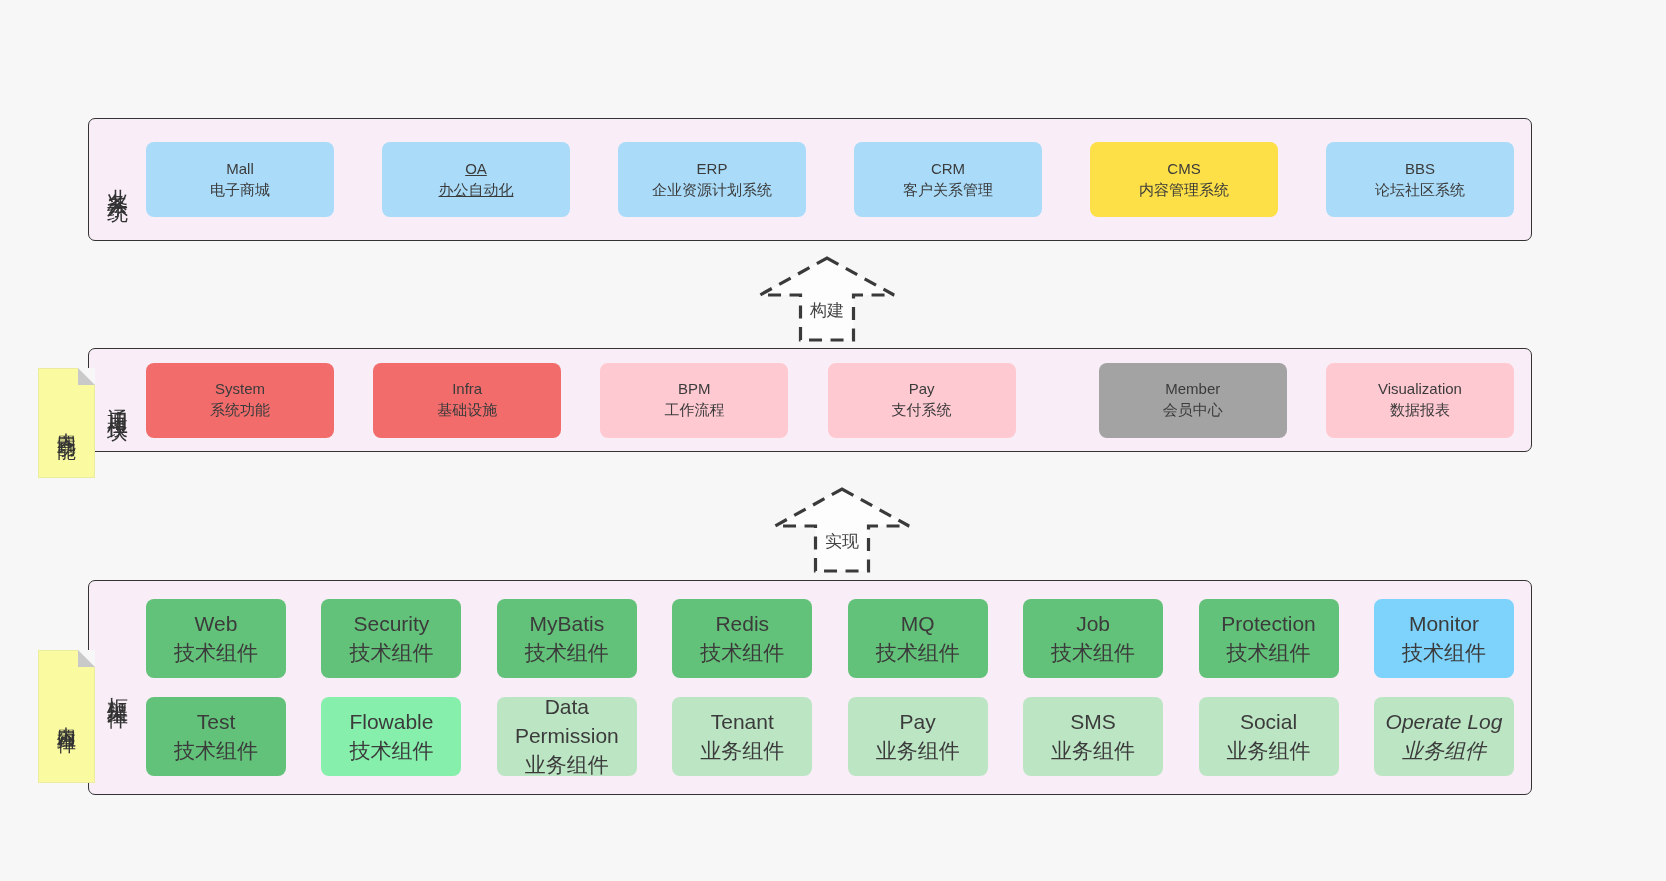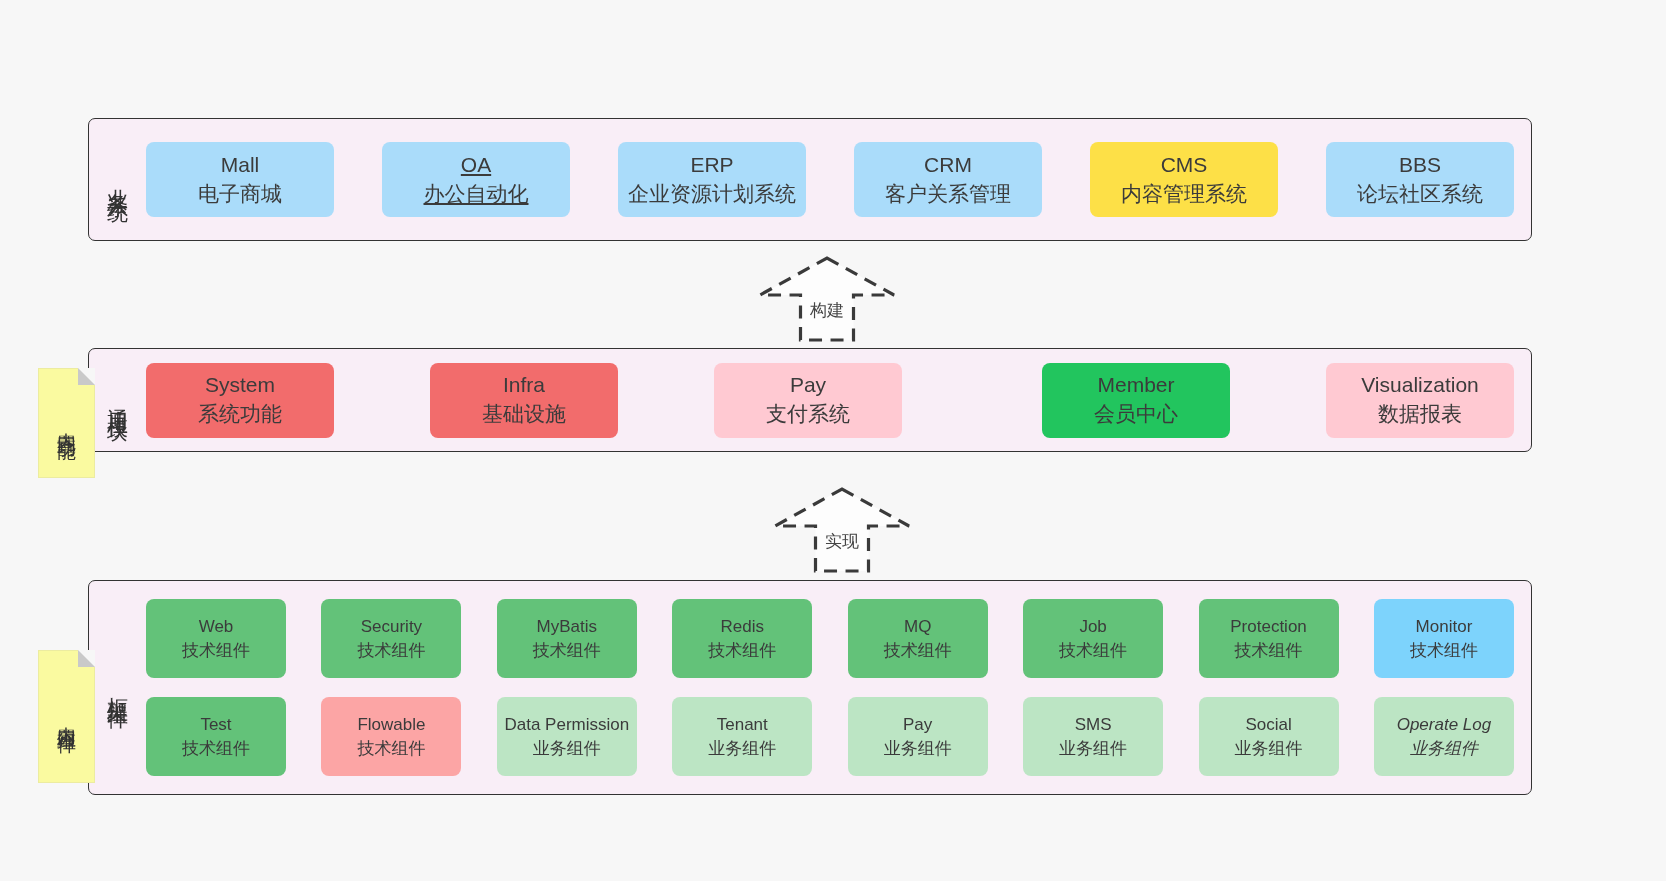--- a/index.html
+++ b/index.html
@@ -63,22 +63,22 @@
   .box {
     border-radius: 8px;
     display: flex;
     flex-direction: column;
     align-items: center;
     justify-content: center;
     text-align: center;
     color: #3b3b3b;
     line-height: 1.38;
   }
-  .box-lg { width: 188px; height: 75px; font-size: 21px; }
-  .box-sm { width: 140px; height: 79px; font-size: 17px; }
+  .box-lg { width: 188px; height: 75px; font-size: 15px; }
+  .box-sm { width: 140px; height: 79px; font-size: 21px; }
   .box .nm, .box .sub { width: 100%; }
 
   
   .arrow {
     position: absolute;
     width: 140px;
     height: 88px;
   }
   .arrow svg { display:block; }
   .arrow-label {
@@ -174,24 +174,28 @@
       <div class="band-row">
         <div class="box box-lg" style="background: rgb(242, 108, 108);">
           <div class="nm">System</div>
           <div class="sub">系统功能</div>
         </div>
         <div class="box box-lg" style="background: rgb(242, 108, 108);">
           <div class="nm">Infra</div>
           <div class="sub">基础设施</div>
         </div>
         <div class="box box-lg" style="background: rgb(255, 201, 210);">
+          <div class="nm">BPM</div>
+          <div class="sub">工作流程</div>
+        </div>
+        <div class="box box-lg" style="background: rgb(255, 201, 210);">
           <div class="nm">Pay</div>
           <div class="sub">支付系统</div>
         </div>
-        <div class="box box-lg" style="background: #22c55e; margin-left: 44px;">
+        <div class="box box-lg" style="background: #a3a3a3; margin-left: 44px;">
           <div class="nm">Member</div>
           <div class="sub">会员中心</div>
         </div>
         <div class="box box-lg" style="background: rgb(255, 201, 210);">
           <div class="nm">Visualization</div>
           <div class="sub">数据报表</div>
         </div>
       </div>
     </div>
   </div>
@@ -240,21 +244,21 @@
         <div class="box box-sm" style="background: #7dd3fc;">
           <div class="nm">Monitor</div>
           <div class="sub">技术组件</div>
         </div>
       </div>
       <div class="band-row">
         <div class="box box-sm" style="background: rgb(99, 194, 121);">
           <div class="nm">Test</div>
           <div class="sub">技术组件</div>
         </div>
-        <div class="box box-sm" style="background: #fca5a5;">
+        <div class="box box-sm" style="background: #86efac;">
           <div class="nm">Flowable</div>
           <div class="sub">技术组件</div>
         </div>
         <div class="box box-sm" style="background: rgb(188, 229, 196);">
           <div class="nm">Data Permission</div>
           <div class="sub">业务组件</div>
         </div>
         <div class="box box-sm" style="background: rgb(188, 229, 196);">
           <div class="nm">Tenant</div>
           <div class="sub">业务组件</div>

